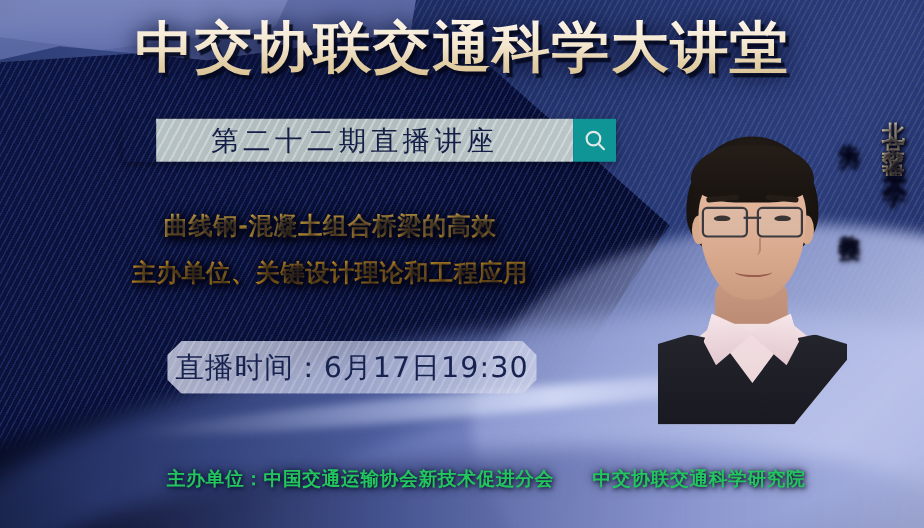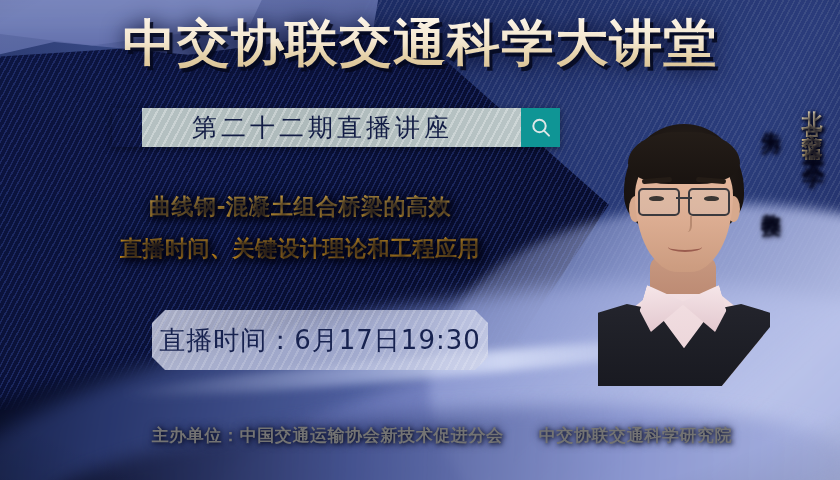--- a/index.html
+++ b/index.html
@@ -209,21 +209,21 @@
     background-clip: text;
     -webkit-text-fill-color: transparent;
     filter: drop-shadow(2px 2px 3px rgba(4,6,22,0.85));
   }
   .topic .line { display: block; }
 
   
   .time-box {
     position: absolute;
     left: 152px; top: 310px;
-    width: 336px; height: 60px;
+    width: 336px; height: 48px;
     display: flex;
     align-items: center;
     justify-content: center;
     background:
       repeating-linear-gradient(118deg,
         rgba(255,255,255,0.16) 0px,
         rgba(255,255,255,0.16) 2px,
         rgba(255,255,255,0.0) 2px,
         rgba(255,255,255,0.0) 7px),
       linear-gradient(100deg, rgba(210,214,234,0.80) 0%, rgba(186,192,220,0.74) 50%, rgba(206,211,233,0.78) 100%);
@@ -376,21 +376,21 @@
     border-radius: 50%;
   }
   .p-ear.l { left: 31px; }
   .p-ear.r { left: 129px; }
 
   
   .footer {
     position: absolute;
     left: 0; right: 0; top: 424px;
     text-align: center;
-    color: #737373;
+    color: #22c55e;
     font-size: 17px;
     font-weight: 700;
     letter-spacing: 0.6px;
     font-family: "DejaVu Sans", "Liberation Sans", sans-serif;
     text-shadow: 1px 1px 4px rgba(5,8,30,0.95), 0 0 10px rgba(10,14,44,0.8);
     padding-left: 44px;
   }
   .footer .gap { display: inline-block; width: 22px; }
 </style>
 </head>
@@ -443,21 +443,21 @@
     <div class="sb-icon">
       <svg width="24" height="24" viewBox="0 0 24 24" fill="none" stroke="#dfe7e7" stroke-width="2" stroke-linecap="round">
         <circle cx="10.5" cy="10" r="6.2"></circle>
         <line x1="15" y1="14.6" x2="20" y2="19.6"></line>
       </svg>
     </div>
   </div>
 
   <div class="topic">
     <span class="line">曲线钢-混凝土组合桥梁的高效</span>
-    <span class="line">直播时间、关键设计理论和工程应用</span>
+    <span class="line">主办单位、关键设计理论和工程应用</span>
   </div>
 
   <div class="time-box">直播时间：6月17日19:30</div>
 
   <div class="v-text v-university">北京交通大学</div>
   <div class="v-text v-speaker">朱力</div>
   <div class="v-text v-title-prof">教授</div>
 
   <div class="footer">
     <span>主办单位：中国交通运输协会新技术促进分会</span>

